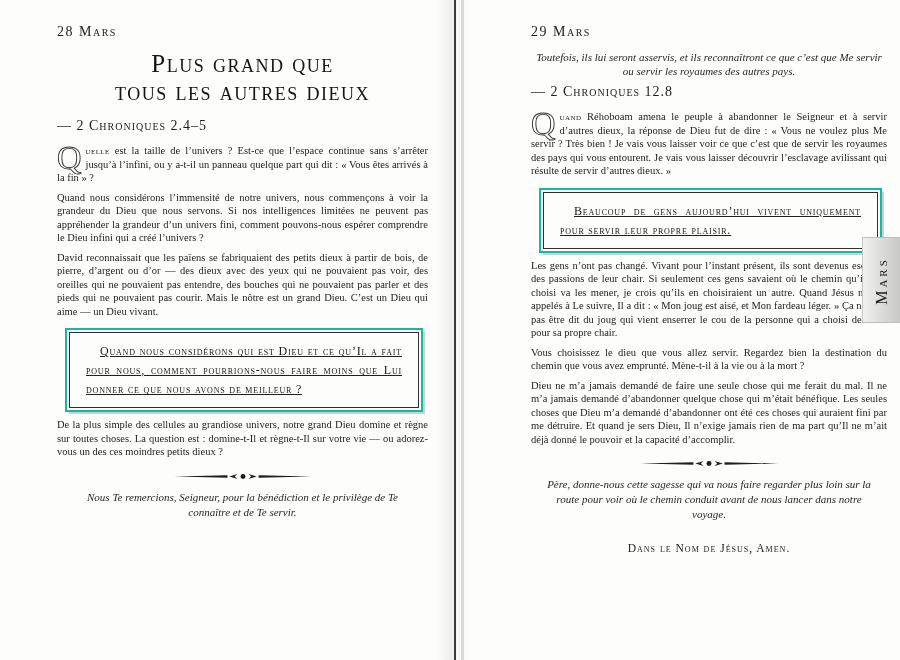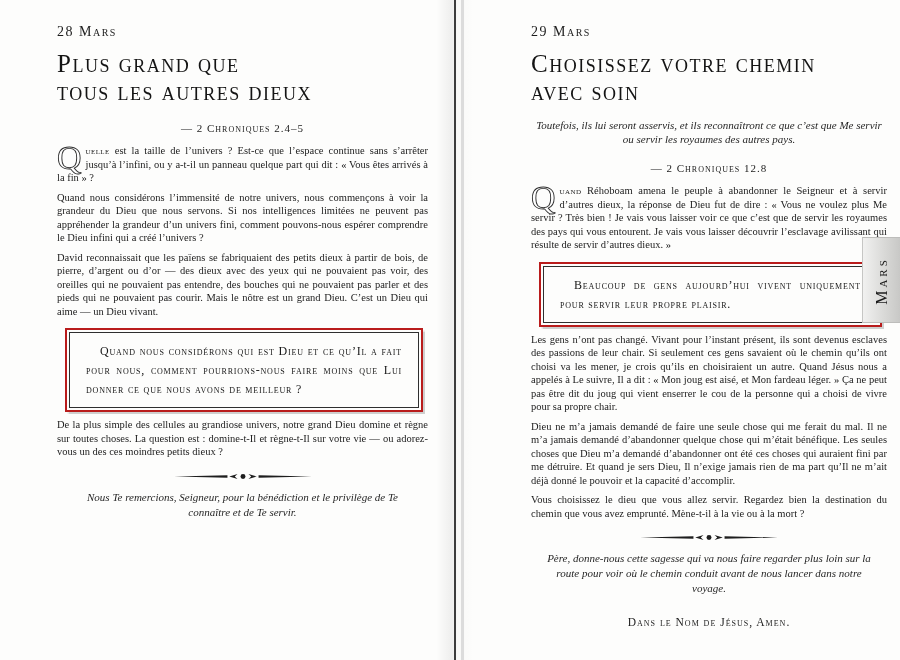--- a/index.html
+++ b/index.html
@@ -13,53 +13,54 @@
   }
   .spread { position:relative; width:900px; height:660px; background:#fdfdfc; overflow:hidden; }
 
   .page { position:absolute; top:0; height:505px; box-sizing:border-box; }
   .page.left  { left:0;     width:447px; padding:24px 19px 0 57px; }
   .page.right { left:457px; width:443px; padding:24px 13px 0 74px; }
 
   .page-date { font-variant:small-caps; font-size:14px; letter-spacing:1.5px; color:#1c1c1c; }
 
   .devo-title {
-    margin:10px 0 12px; text-align:left;
+    margin:10px 0 12px; text-align:center;
     font-variant:small-caps; font-weight:normal;
     font-size:25px; line-height:28px; letter-spacing:1.5px; color:#141414;
   }
 
   .epigraph {
     margin:10px auto 0; width:356px;
     font-style:italic; font-size:11px; line-height:14px;
     text-align:center; color:#262626;
   }
   .epigraph-ref {
-    margin-top:16px; text-align:center;
-    font-variant:small-caps; font-size:11px; letter-spacing:1px; color:#1c1c1c;
+    margin-top:6px; 
+    font-variant:small-caps; font-size:14px; letter-spacing:1px; color:#1c1c1c;
   }
 
   p.body { margin:6px 0 0; font-size:10.5px; line-height:13.5px; text-align:justify; color:#222; }
   p.body.first { margin-top:10px; }
   p.body.after-box { }
 
   .dropcap {
     float:left; font-size:34px; line-height:26px;
     padding:1px 4px 0 0; color:#3a3a3a;
   }
   @supports (-webkit-text-stroke: 1px #000) {
     .dropcap { -webkit-text-stroke:0.9px #2e2e2e; -webkit-text-fill-color:#ffffff; }
   }
   .lead-caps { font-variant:small-caps; letter-spacing:0.4px; }
 
   .callout {
     margin:10px 5px 0 8px;
-    border:2px solid #b91c1c; padding:2px;
+    border:2px solid #14b8a6; padding:2px;
     background:#fdfdfc;
     box-shadow:1.5px 1.5px 1px rgba(0,0,0,0.18);
+    text-decoration:underline;
   }
   .callout-inner {
     border:1px solid #2f2f2f;
     padding:9px 16px 8px;
     font-variant:small-caps; font-size:12px; line-height:19px;
     letter-spacing:0.8px; text-align:justify; text-indent:14px; color:#161616;
   }
 
   .fleuron-wrap { margin:12px 0 0; text-align:center; height:11px; }
 
@@ -127,34 +128,33 @@
         <path d="M90,6 L81,3.2 L84,6 L81,8.8 Z" fill="#1e1e1e"></path>
       </svg>
     </div>
 
     <div class="prayer">Nous Te remercions, Seigneur, pour la bénédiction et le privilège de Te connaître et de Te servir.</div>
   </div>
 
   <div class="page right">
     <div class="page-date">29 Mars</div>
 
-    <h1 class="devo-title"><span>Choisissez votre chemin</span><br><span>avec soin</span></h1>
 
     <div class="epigraph">Toutefois, ils lui seront asservis, et ils reconnaîtront ce que c’est que Me servir ou servir les royaumes des autres pays.</div>
     <div class="epigraph-ref">— 2 Chroniques 12.8</div>
 
     <p class="body first"><span class="dropcap">Q</span><span class="lead-caps">uand</span><span> Réhoboam amena le peuple à abandonner le Seigneur et à servir d’autres dieux, la réponse de Dieu fut de dire :  « Vous ne voulez plus Me servir ? Très bien ! Je vais vous laisser voir ce que c’est que de servir les royaumes des pays qui vous entourent. Je vais vous laisser découvrir l’esclavage avilissant qui résulte de servir d’autres dieux. »</span></p>
 
     <div class="callout">
       <div class="callout-inner">Beaucoup de gens aujourd’hui vivent uniquement pour servir leur propre plaisir.</div>
     </div>
 
     <p class="body after-box">Les gens n’ont pas changé. Vivant pour l’instant présent, ils sont devenus esclaves des passions de leur chair. Si seulement ces gens savaient où le chemin qu’ils ont choisi va les mener, je crois qu’ils en choisiraient un autre. Quand Jésus nous a appelés à Le suivre, Il a dit :  « Mon joug est aisé, et Mon fardeau léger. » Ça ne peut pas être dit du joug qui vient enserrer le cou de la personne qui a choisi de vivre pour sa propre chair.</p>
+    <p class="body">Vous choisissez le dieu que vous allez servir. Regardez bien la destination du chemin que vous avez emprunté. Mène-t-il à la vie ou à la mort ?</p>
     <p class="body">Dieu ne m’a jamais demandé de faire une seule chose qui me ferait du mal. Il ne m’a jamais demandé d’abandonner quelque chose qui m’était bénéfique. Les seules choses que Dieu m’a demandé d’abandonner ont été ces choses qui auraient fini par me détruire. Et quand je sers Dieu, Il n’exige jamais rien de ma part qu’Il ne m’ait déjà donné le pouvoir et la capacité d’accomplir.</p>
-    <p class="body">Vous choisissez le dieu que vous allez servir. Regardez bien la destination du chemin que vous avez emprunté. Mène-t-il à la vie ou à la mort ?</p>
 
     <div class="fleuron-wrap">
       <svg class="fleuron-svg" width="140" height="11" viewBox="0 0 150 12" aria-hidden="true">
         <polygon points="0,6 58,4.6 58,7.4" fill="#1e1e1e"></polygon>
         <polygon points="150,6 92,4.6 92,7.4" fill="#1e1e1e"></polygon>
         <path d="M60,6 L69,3.2 L66,6 L69,8.8 Z" fill="#1e1e1e"></path>
         <circle cx="75" cy="6" r="2.7" fill="#1e1e1e"></circle>
         <path d="M90,6 L81,3.2 L84,6 L81,8.8 Z" fill="#1e1e1e"></path>
       </svg>
     </div>

